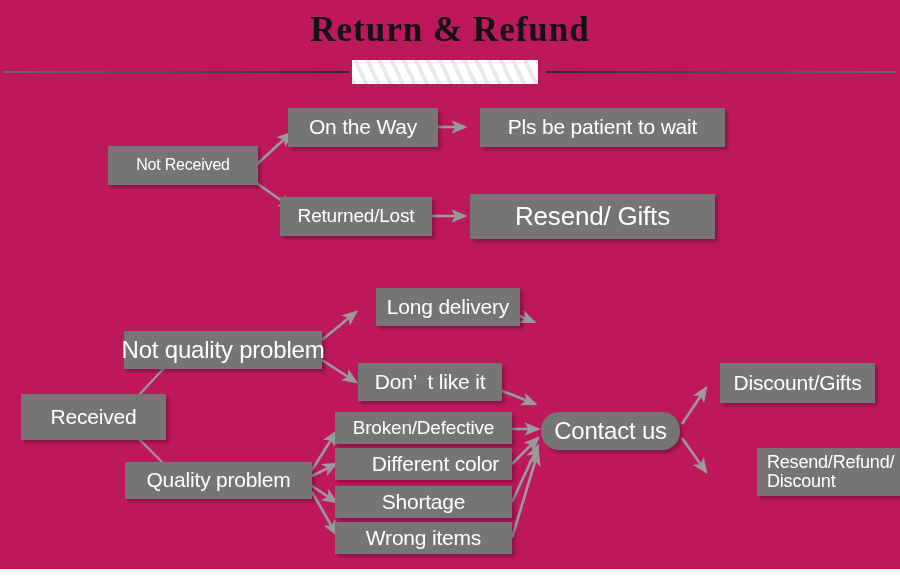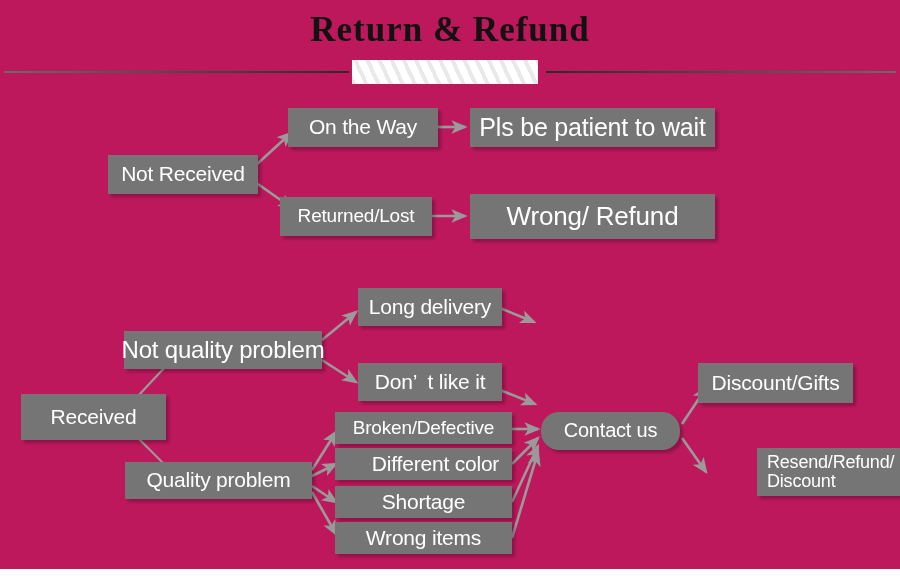--- a/index.html
+++ b/index.html
@@ -136,48 +136,48 @@
       <path d="M512,429 L538,429"></path>
       <path d="M512,464 L538,438"></path>
       <path d="M512,502 L538,446"></path>
       <path d="M512,538 L538,452"></path>
 
       <path d="M682,424 L706,388"></path>
       <path d="M682,438 L706,472"></path>
     </g>
   </svg>
 
-  <div class="node" style="left:108px; top:155px; width:150px; height:39px; font-size:21px;text-align:right;">Not Received</div>
+  <div class="node" style="left:108px; top:146px; width:150px; height:39px; font-size:16px;text-align:right;">Not Received</div>
 
   <div class="node" style="left:288px; top:108px; width:150px; height:39px; font-size:21px;">On the Way</div>
 
-  <div class="node" style="left:470px; top:108px; width:245px; height:39px; font-size:25px;">Pls be patient to wait</div>
+  <div class="node" style="left:480px; top:108px; width:245px; height:39px; font-size:21px;">Pls be patient to wait</div>
 
   <div class="node" style="left:280px; top:197px; width:152px; height:39px; font-size:19px;">Returned/Lost</div>
 
-  <div class="node" style="left:470px; top:194px; width:245px; height:45px; font-size:26px;">Wrong/ Refund</div>
+  <div class="node" style="left:470px; top:194px; width:245px; height:45px; font-size:26px;">Resend/ Gifts</div>
 
   <div class="node" style="left:21px; top:394px; width:145px; height:46px; font-size:21px;">Received</div>
 
   <div class="node" style="left:124px; top:331px; width:198px; height:38px; font-size:24px;">Not quality problem</div>
 
-  <div class="node" style="left:358px; top:288px; width:144px; height:38px; font-size:21px;">Long delivery</div>
+  <div class="node" style="left:376px; top:288px; width:144px; height:38px; font-size:21px;">Long delivery</div>
 
   <div class="node" style="left:358px; top:363px; width:144px; height:38px; font-size:21px;">Don’  t like it</div>
 
   <div class="node" style="left:125px; top:462px; width:187px; height:37px; font-size:21px;">Quality problem</div>
 
   <div class="node" style="left:335px; top:412px; width:177px; height:32px; font-size:19px;text-align:right;">Broken/Defective</div>
 
   <div class="node" style="left:335px; top:448px; width:177px; height:32px; font-size:21px;padding-left:31px;">Different color</div>
 
   <div class="node" style="left:335px; top:486px; width:177px; height:32px; font-size:21px;">Shortage</div>
 
   <div class="node" style="left:335px; top:522px; width:177px; height:32px; font-size:21px;">Wrong items</div>
 
-  <div class="node" style="left:541px; top:412px; width:139px; height:38px; font-size:20px;border-radius:18px;">Contact us</div>
+  <div class="node" style="left:541px; top:412px; width:139px; height:38px; font-size:24px;border-radius:18px;">Contact us</div>
 
-  <div class="node" style="left:698px; top:363px; width:155px; height:40px; font-size:21px;">Discount/Gifts</div>
+  <div class="node" style="left:720px; top:363px; width:155px; height:40px; font-size:21px;">Discount/Gifts</div>
 
   <div class="node left-align" style="left:712px; top:448px; width:158px; height:48px; font-size:18px; padding-left:10px;margin-left:45px;">Resend/Refund/
 Discount</div>
 
 </div>
 
 </body></html>

